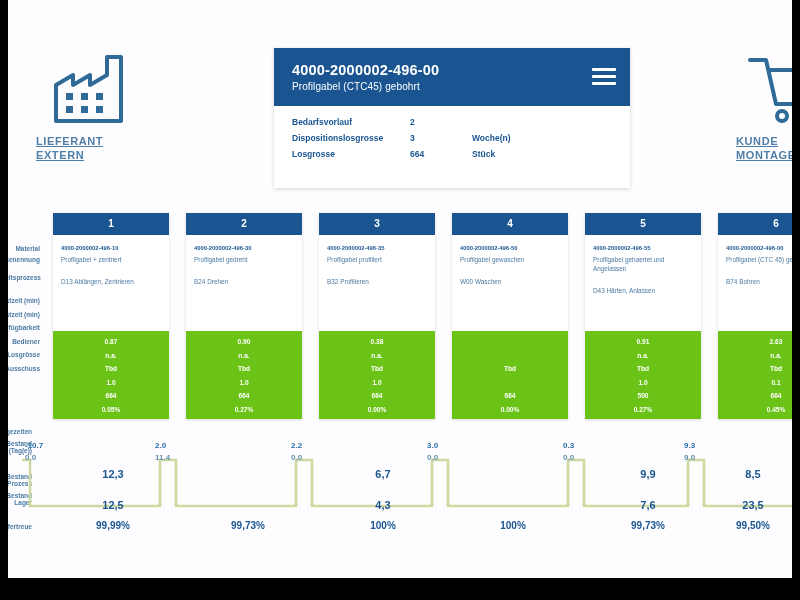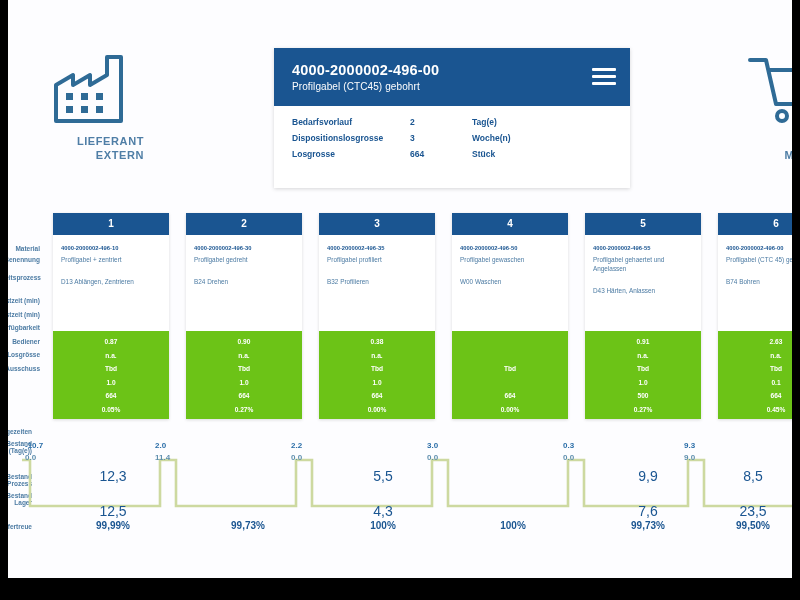--- a/index.html
+++ b/index.html
@@ -27,22 +27,23 @@
   .bar-bottom {
     position: absolute; left: 0; bottom: 0;
     width: 800px; height: 22px; background: #000;
   }
   .bar-left { position:absolute; left:0; top:0; width:8px; height:600px; background:#000; }
   .bar-right{ position:absolute; right:0; top:0; width:8px; height:600px; background:#000; }
 
   
   .endpoint {
     position: absolute;
-    text-align: right;
+    text-align: left;
     color: #4c7ba3;
+    text-decoration: underline;
   }
   .endpoint .lbl {
     font-size: 11px;
     font-weight: bold;
     letter-spacing: .6px;
     line-height: 14px;
     color: #4f7ea6;
   }
   #supplier { left: 28px; top: 52px; width: 108px; }
   #customer { left: 728px; top: 52px; width: 108px; }
@@ -143,22 +144,22 @@
     font-weight: bold;
     color: #2b6ea8;
     line-height: 12px;
     white-space: nowrap;
     margin-top: 16px;
   }
   .pair .b { color: #5f8fae; }
   .vals {
     position: absolute;
     text-align: center;
-    font-size: 14px;
-    font-weight: normal;
+    font-size: 11px;
+    font-weight: bold;
     color: #1a5591;
     white-space: nowrap;
   }
   .vals .v2 { margin-top: 19px; }
   .pct {
     position: absolute;
     text-align: center;
     font-size: 10px;
     font-weight: bold;
     color: #1a5591;
@@ -207,21 +208,20 @@
         <div class="burger">
           <span></span>
             <span></span>
             <span></span>
         </div>
       </div>
       <div id="part-body">
         <div class="prow">
           <div class="k">Bedarfsvorlauf</div>
           <div class="v">2</div>
-          <div class="u">Tag(e)</div>
         </div>
         <div class="prow">
           <div class="k">Dispositionslosgrosse</div>
           <div class="v">3</div>
           <div class="u">Woche(n)</div>
         </div>
         <div class="prow">
           <div class="k">Losgrosse</div>
           <div class="v">664</div>
           <div class="u">Stück</div>
@@ -384,21 +384,21 @@
       <div class="pair" style="left:676px; top:6px;">
         <div>9.3</div>
         <div class="b">9.0</div>
       </div>
 
       <div class="vals" style="left:55px; top:50px; width:100px;">
         <div class="v1">12,3</div>
         <div class="v2">12,5</div>
       </div>
       <div class="vals" style="left:325px; top:50px; width:100px;">
-        <div class="v1">5,5</div>
+        <div class="v1">6,7</div>
         <div class="v2">4,3</div>
       </div>
       <div class="vals" style="left:455px; top:50px; width:100px;">
         <div class="v1"></div>
         <div class="v2"></div>
       </div>
       <div class="vals" style="left:590px; top:50px; width:100px;">
         <div class="v1">9,9</div>
         <div class="v2">7,6</div>
       </div>

